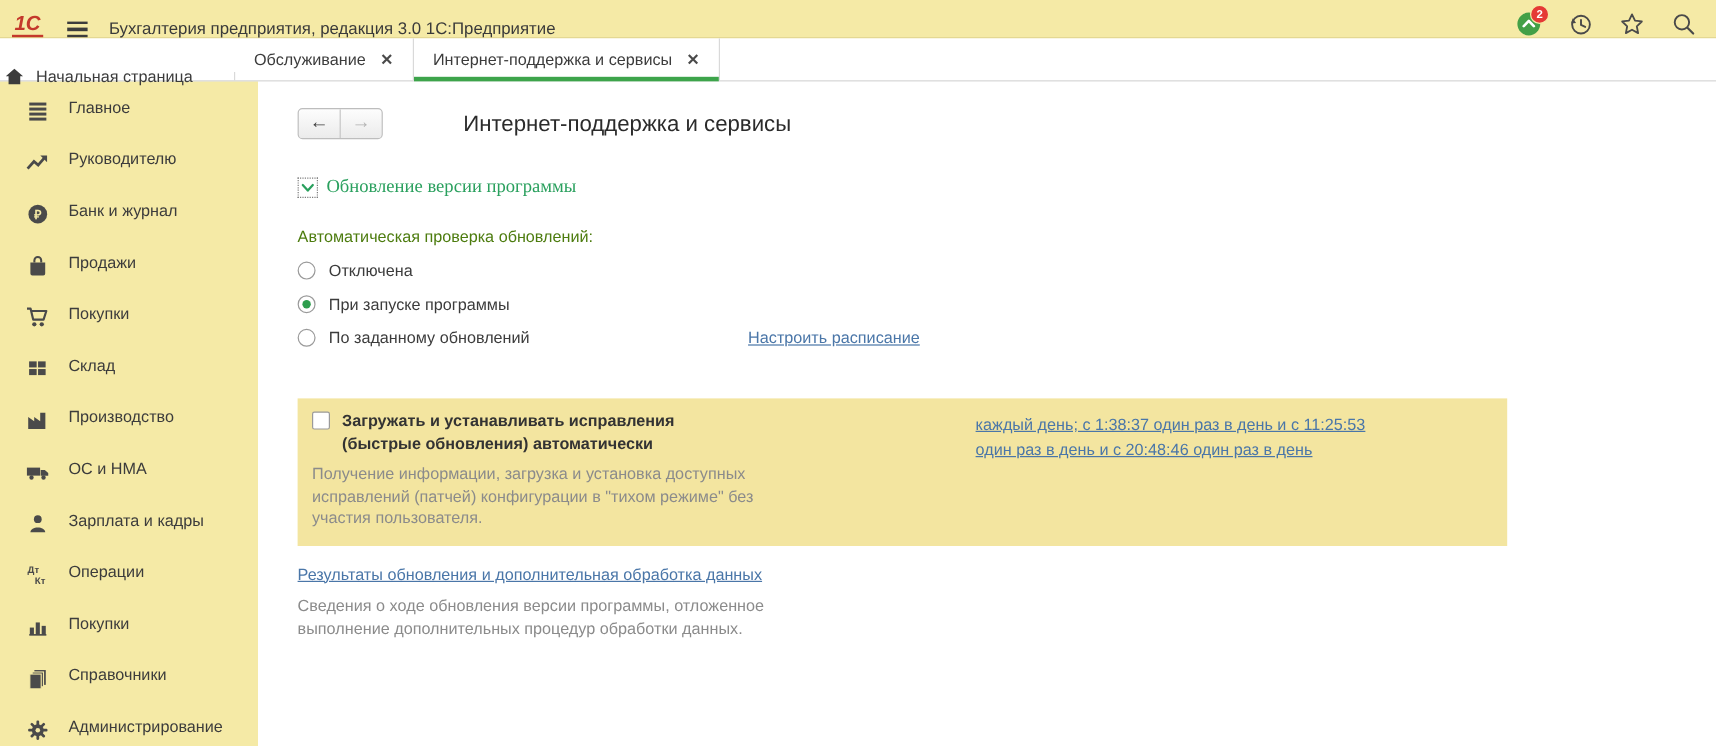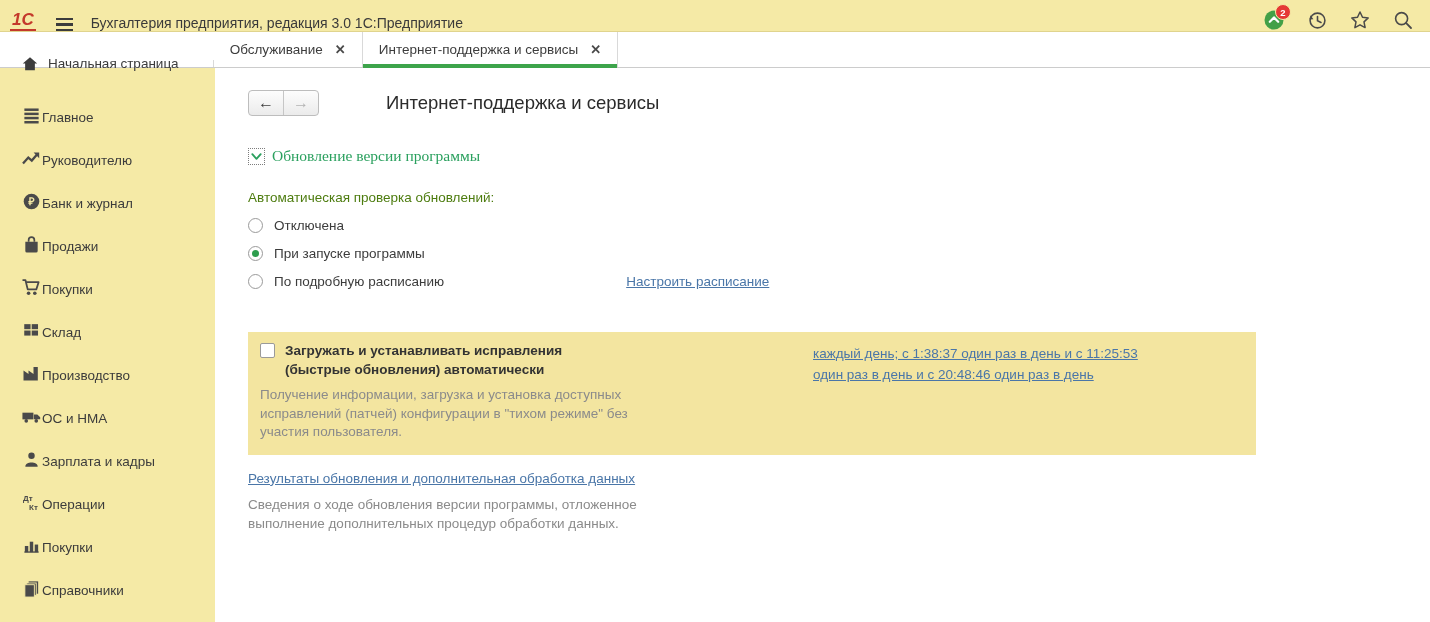--- a/index.html
+++ b/index.html
@@ -19,27 +19,27 @@
   .topbar-icons{margin-left:auto;display:flex;align-items:center;gap:21px;padding-right:16px;}
   .tico{width:22px;height:22px;position:relative;cursor:pointer;flex:none;}
   .badge{position:absolute;top:-5px;right:-6px;width:14px;height:14px;border-radius:50%;
          background:#e53935;color:#fff;font-size:9.5px;font-weight:bold;
          display:flex;align-items:center;justify-content:center;border:1px solid #f5eaa6;}
   
   .tabbar{height:36px;background:#fff;display:flex;align-items:stretch;
           border-bottom:1px solid #cccccc;box-sizing:border-box;}
   .tab{display:flex;align-items:center;gap:9px;padding:0 16px;font-size:13.5px;
        color:#3c3c3c;border-right:1px solid #d9d9d9;position:relative;cursor:pointer;}
-  .tab.home{padding:0 34px 0 21px;margin-top:28px;}
+  .tab.home{padding:0 34px 0 3px;margin-top:28px;}
   .tab .close{font-size:13px;color:#4a4a4a;font-weight:bold;line-height:1;margin-left:3px;cursor:pointer;}
   .tab.active::after{content:"";position:absolute;left:0;right:0;bottom:-1px;height:4px;background:#3da44b;}
   
   .main{display:flex;height:554px;}
   .sidebar{width:215px;flex:none;background:#f5eaa6;padding-top:14px;box-sizing:border-box;overflow:hidden;}
-  .side-item{height:43px;display:flex;align-items:flex-end;padding-left:20px;cursor:pointer;}
+  .side-item{height:43px;display:flex;align-items:flex-start;gap:15px;padding-left:20px;cursor:pointer;}
   .sicon{width:22px;height:20px;flex:none;display:flex;align-items:center;justify-content:center;}
   .slabel{font-size:13.5px;color:#3c3c3c;white-space:nowrap;}
   .content{flex:1;background:#fff;padding:22px 0 0 33px;box-sizing:border-box;overflow:hidden;position:relative;}
   
   .nav-row{display:flex;align-items:center;}
   .histbtns{display:flex;border:1px solid #bdbdbd;border-radius:4px;overflow:hidden;
             background:linear-gradient(#fdfdfd,#ebebeb);}
   .histbtn{width:34px;height:24px;display:flex;align-items:center;justify-content:center;
            font-size:16px;color:#3d3d3d;cursor:pointer;}
   .histbtn.fwd{border-left:1px solid #c6c6c6;color:#b3b3b3;}
@@ -311,21 +311,21 @@
     <div class="radio-row">
       <span class="radio"></span>
       <span class="radio-label">Отключена</span>
     </div>
     <div class="radio-row">
       <span class="radio checked"></span>
       <span class="radio-label">При запуске программы</span>
     </div>
     <div class="radio-row">
       <span class="radio"></span>
-      <span class="radio-label">По подробную расписанию</span>
+      <span class="radio-label">По заданному обновлений</span>
       <span class="spacer"></span>
       <a class="lnk">Настроить расписание</a>
     </div>
 
     <div class="yellow-box">
       <div class="yb-left">
         <div class="cb-row">
           <span class="checkbox"></span>
           <span class="cb-label-bold">Загружать и устанавливать исправления
 (быстрые обновления) автоматически</span>

